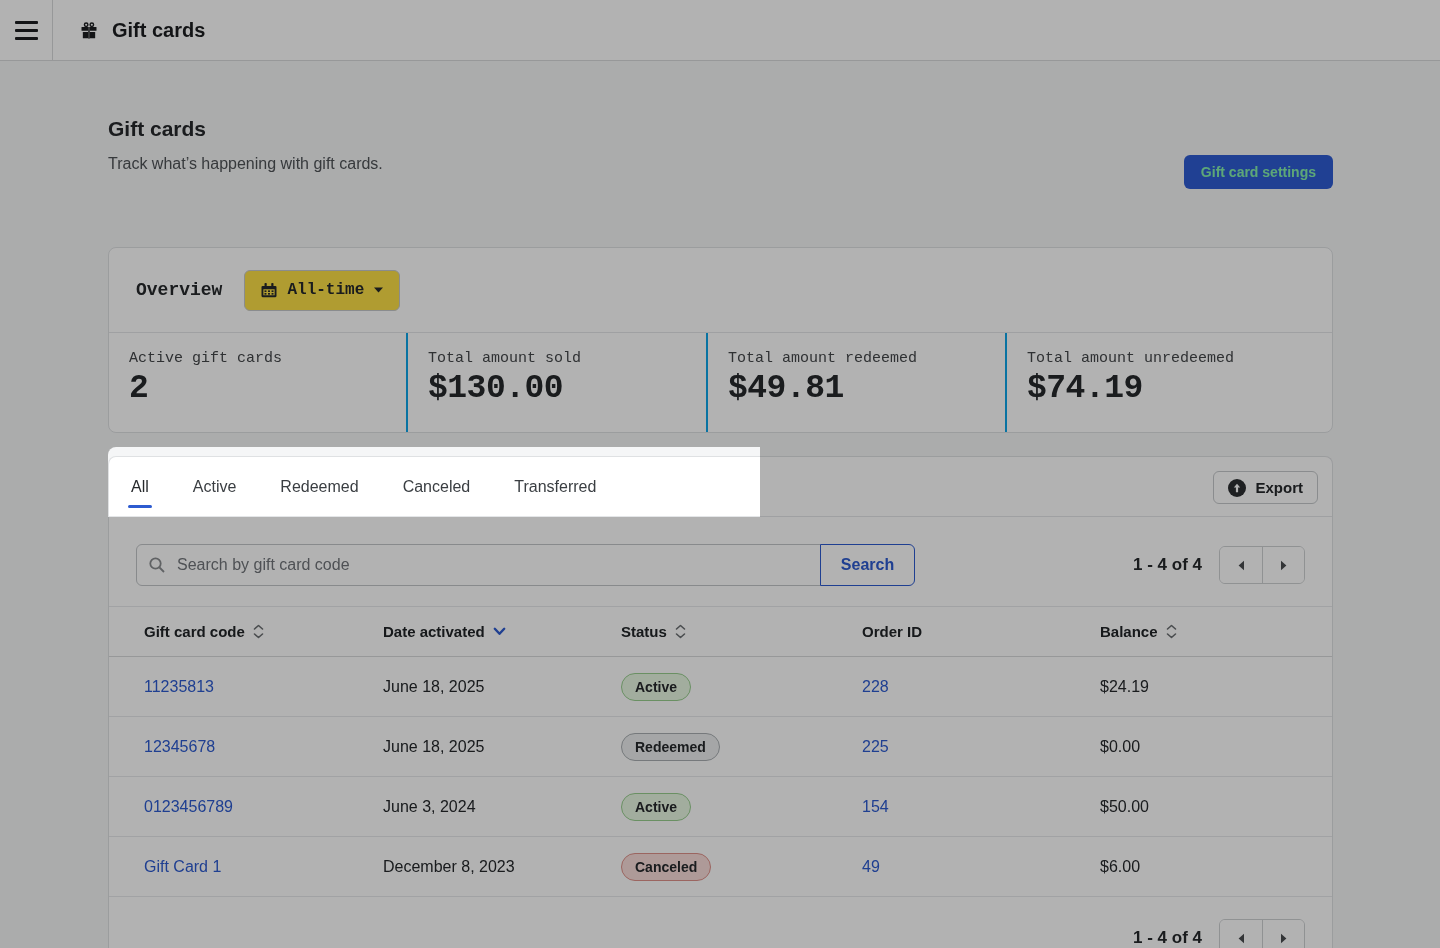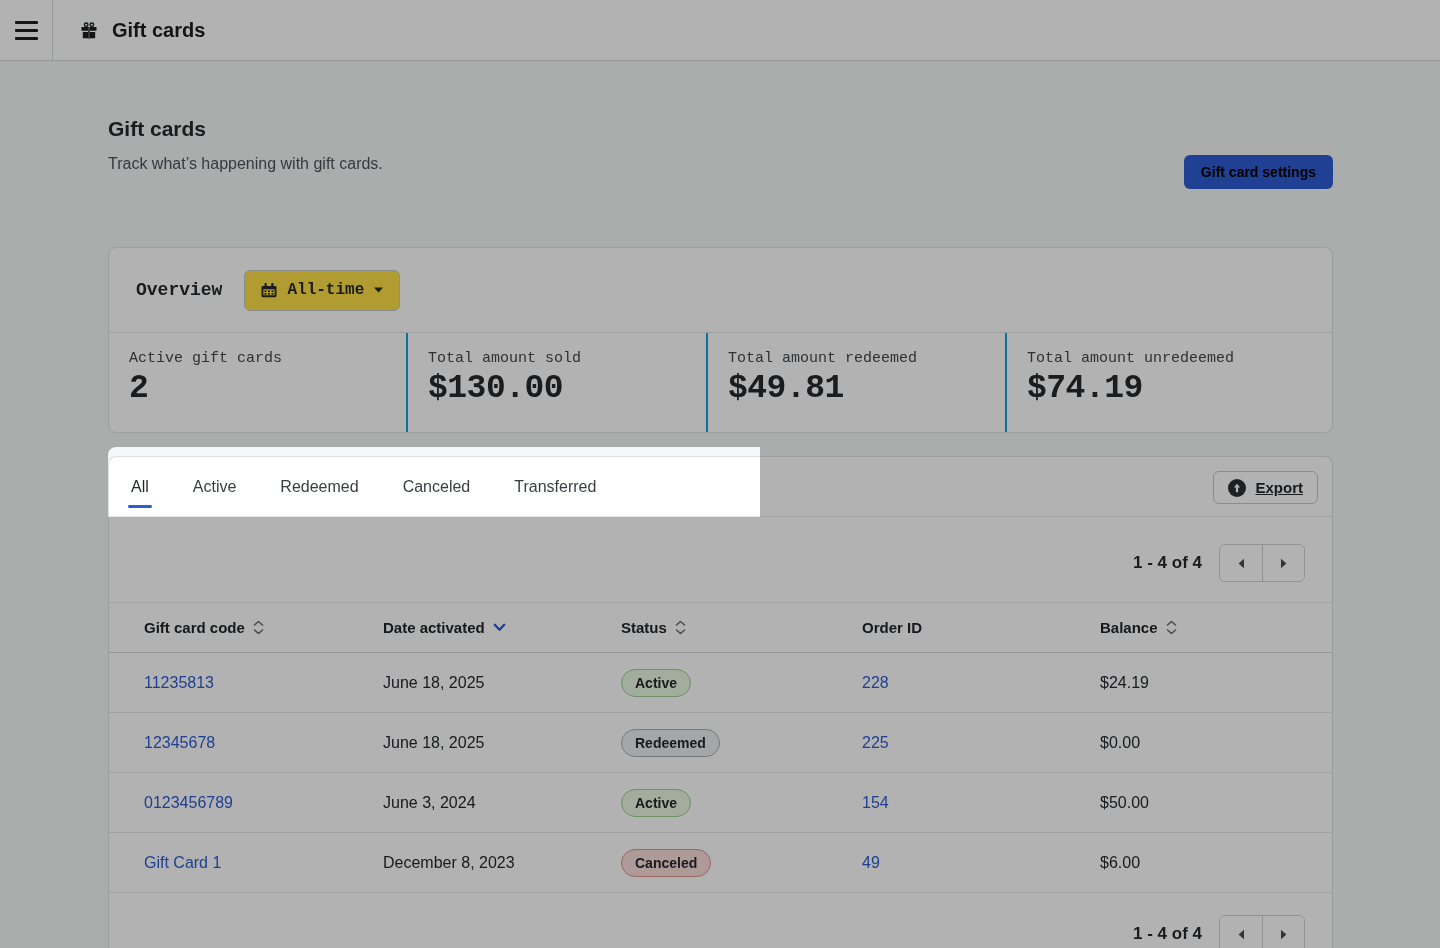--- a/index.html
+++ b/index.html
@@ -25,21 +25,21 @@
   .hamburger span { display:block; width:23px; height:3px; background:#1c1e20; border-radius:1px; }
   .topbar-title-group { display:flex; align-items:center; gap:13px; margin-left:26px; }
   .topbar-title { font-size:20px; font-weight:700; color:#1c1e20; }
 
   
   .page-title { position:absolute; left:108px; top:117px; font-size:21px; font-weight:700; color:#26292c; }
   .page-subtitle { position:absolute; left:108px; top:155px; font-size:16px; color:#4f5357; }
   .settings-btn {
     position:absolute; right:107px; top:155px; height:34px; padding:0 17px;
     background:#2f5cd3; border:none; border-radius:6px;
-    color:#000000; font-family:inherit; font-size:14px; font-weight:700; cursor:pointer;
+    color:#86efac; font-family:inherit; font-size:14px; font-weight:700; cursor:pointer;
   }
 
   
   .card {
     position:absolute; left:108px; width:1225px; background:#ffffff;
     border:1px solid #dfe1e3; border-radius:8px;
   }
   .overview-card { top:247px; height:186px;font-family:Liberation Mono, monospace; }
   .overview-head {
     height:85px; border-bottom:1px solid #e4e6e8;
@@ -67,21 +67,21 @@
   }
   .tab.active { color:#26292c; }
   .tab.active::after {
     content:""; position:absolute; left:19px; right:19px; bottom:8px; height:3px;
     background:#2d5bd0; border-radius:2px;
   }
   .export-btn {
     position:absolute; right:14px; top:14px; height:33px; padding:0 14px;
     display:flex; align-items:center; gap:9px;
     background:#fff; border:1px solid #c6c9cc; border-radius:6px;
-    font-family:inherit; font-size:15px; font-weight:600; color:#26292c; cursor:pointer;text-decoration:underline;
+    font-family:inherit; font-size:15px; font-weight:600; color:#26292c; cursor:pointer;
   }
   .export-icon {
     width:18px; height:18px; border-radius:50%; background:#2b2e31;
     display:flex; align-items:center; justify-content:center;
   }
 
   .toolbar { display:flex; align-items:center; margin:27px 27px 0 27px; }
   .search-wrap { position:relative; display:flex; }
   .search-input {
     width:685px; height:42px; border:1px solid #c3c6c9; border-radius:6px 0 0 6px;
@@ -221,20 +221,30 @@
       <span class="export-icon">
         <svg width="10" height="10" viewBox="0 0 10 10">
             <path d="M5 0.8 8.2 4.4 H6.1 V9.2 H3.9 V4.4 H1.8z" fill="#ffffff"></path>
           </svg>
       </span>
       <span>Export</span>
     </button>
   </div>
 
   <div class="toolbar">
+    <div class="search-wrap">
+      <span class="search-icon">
+        <svg width="18" height="18" viewBox="0 0 18 18" fill="none" stroke="#8a8d90" stroke-width="1.8">
+          <circle cx="7.5" cy="7.5" r="5.2"></circle>
+            <path d="M11.5 11.5 16 16"></path>
+        </svg>
+      </span>
+      <input class="search-input" type="text" placeholder="Search by gift card code" style="">
+      <button class="search-btn">Search</button>
+    </div>
     <div class="pager">
       <span class="pager-text">1 - 4 of 4</span>
       <div class="pager-btns">
         <button class="pager-btn">
           <svg width="8" height="11" viewBox="0 0 8 11">
               <path d="M7 0.8 1.6 5.5 7 10.2z" fill="#4a4d50"></path>
             </svg>
         </button>
         <button class="pager-btn">
           <svg width="8" height="11" viewBox="0 0 8 11">

